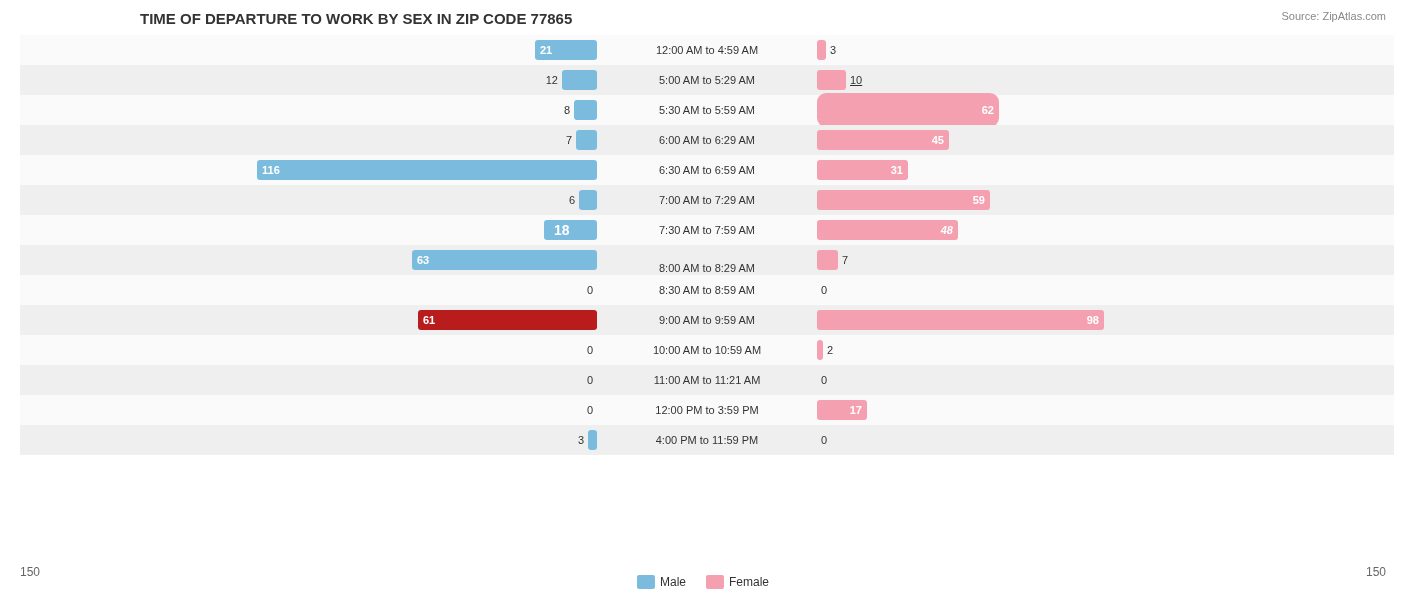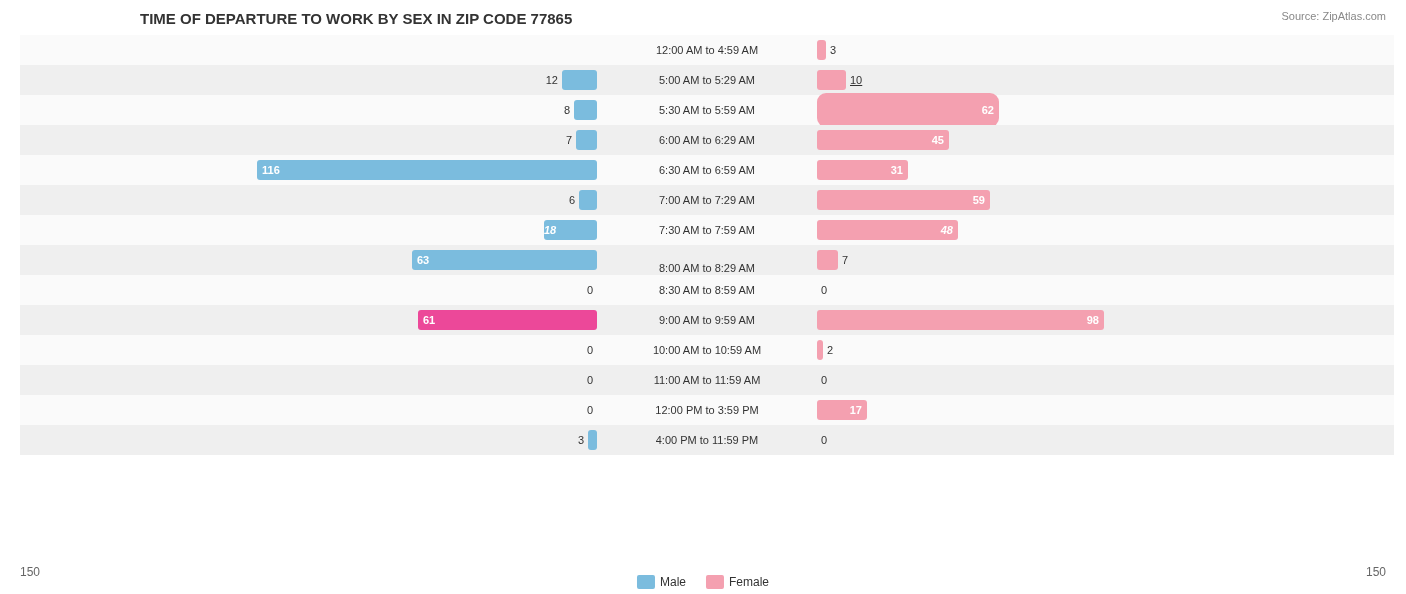--- a/index.html
+++ b/index.html
@@ -88,20 +88,28 @@
 </head>
 <body>
 
 <div class="chart-container">
   <div class="chart-title">TIME OF DEPARTURE TO WORK BY SEX IN ZIP CODE 77865</div>
   <div class="source">Source: ZipAtlas.com</div>
 
   <div class="rows-wrapper" id="rows-wrapper">
 
   <div class="single-row">
+    <div style="position:absolute; right:calc(50% + 110px); top:0; height:100%; display:flex; align-items:center; justify-content:flex-end; width:480px;">
+      <div style="position:relative; display:flex; align-items:center;">
+
+        <div style="width:62px; height:20px; background:#7bbcde; border-radius:3px; position:relative; display:flex; align-items:center;">
+          <span style="position:absolute; left:5px; font-size:11px; color:#fff; font-weight:bold;">21</span>
+        </div>
+      </div>
+    </div>
     <div style="position:absolute; left:50%; transform:translateX(-50%); width:220px; text-align:center; font-size:11px; color:#333; z-index:2;">12:00 AM to 4:59 AM</div>
     <div style="position:absolute; left:calc(50% + 110px); top:0; height:100%; display:flex; align-items:center; justify-content:flex-start; width:480px;">
       <div style="position:relative; display:flex; align-items:center;">
         <div style="width:9px; height:20px; background:#f4a0b0; border-radius:3px; position:relative; display:flex; align-items:center;">
           
         </div>
         <span style="position:absolute; left:calc(100% + 4px); font-size:11px; color:#333; white-space:nowrap;">3</span>
       </div>
     </div>
   </div>
@@ -198,21 +206,21 @@
         </div>
 
       </div>
     </div>
   </div>
       <div class="single-row">
     <div style="position:absolute; right:calc(50% + 110px); top:0; height:100%; display:flex; align-items:center; justify-content:flex-end; width:480px;">
       <div style="position:relative; display:flex; align-items:center;">
 
         <div style="width:53px; height:20px; background:#7bbcde; border-radius:3px; position:relative; display:flex; align-items:center;">
-          <span style="position:absolute; left:0; font-size:11px; color:#fff; font-weight:bold;font-style:italic;">18</span>
+          <span style="position:absolute; left:10px; font-size:14px; color:#fff; font-weight:bold;">18</span>
         </div>
       </div>
     </div>
     <div style="position:absolute; left:50%; transform:translateX(-50%); width:220px; text-align:center; font-size:11px; color:#333; z-index:2;">7:30 AM to 7:59 AM</div>
     <div style="position:absolute; left:calc(50% + 110px); top:0; height:100%; display:flex; align-items:center; justify-content:flex-start; width:480px;">
       <div style="position:relative; display:flex; align-items:flex-start;font-style:italic;">
         <div style="width:141px; height:20px; background:#f4a0b0; border-radius:3px; position:relative; display:flex; align-items:center;">
           <span style="position:absolute; right:5px; font-size:11px; color:#fff; font-weight:bold;">48</span>
         </div>
 
@@ -254,21 +262,21 @@
           
         </div>
         <span style="position:absolute; left:calc(100% + 4px); font-size:11px; color:#333; white-space:nowrap;">0</span>
       </div>
     </div>
   </div>
       <div class="single-row">
     <div style="position:absolute; right:calc(50% + 110px); top:0; height:100%; display:flex; align-items:center; justify-content:flex-end; width:480px;">
       <div style="position:relative; display:flex; align-items:center;">
 
-        <div style="width:179px; height:20px; background:#ec4899; border-radius:3px; position:relative; display:flex; align-items:center;text-decoration:underline;">
+        <div style="width:179px; height:20px; background:#b91c1c; border-radius:3px; position:relative; display:flex; align-items:center;text-decoration:underline;">
           <span style="position:absolute; left:5px; font-size:11px; color:#fff; font-weight:bold;">61</span>
         </div>
       </div>
     </div>
     <div style="position:absolute; left:50%; transform:translateX(-50%); width:220px; text-align:center; font-size:11px; color:#333; z-index:2;">9:00 AM to 9:59 AM</div>
     <div style="position:absolute; left:calc(50% + 110px); top:0; height:100%; display:flex; align-items:center; justify-content:flex-start; width:480px;">
       <div style="position:relative; display:flex; align-items:flex-end;">
         <div style="width:287px; height:20px; background:#f4a0b0; border-radius:3px; position:relative; display:flex; align-items:center;">
           <span style="position:absolute; right:5px; font-size:11px; color:#fff; font-weight:bold;">98</span>
         </div>
@@ -297,21 +305,21 @@
   </div>
       <div class="single-row">
     <div style="position:absolute; right:calc(50% + 110px); top:0; height:100%; display:flex; align-items:center; justify-content:flex-end; width:480px;">
       <div style="position:relative; display:flex; align-items:center;">
         <span style="position:absolute; right:calc(100% + 4px); font-size:11px; color:#333; white-space:nowrap;">0</span>
         <div style="width:0px; height:20px; background:#7bbcde; border-radius:3px; position:relative; display:flex; align-items:center;">
           
         </div>
       </div>
     </div>
-    <div style="position:absolute; left:50%; transform:translateX(-50%); width:220px; text-align:center; font-size:11px; color:#333; z-index:2;">11:00 AM to 11:59 AM</div>
+    <div style="position:absolute; left:50%; transform:translateX(-50%); width:220px; text-align:center; font-size:11px; color:#333; z-index:2;">11:00 AM to 11:21 AM</div>
     <div style="position:absolute; left:calc(50% + 110px); top:0; height:100%; display:flex; align-items:center; justify-content:flex-start; width:480px;">
       <div style="position:relative; display:flex; align-items:center;">
         <div style="width:0px; height:20px; background:#f4a0b0; border-radius:3px; position:relative; display:flex; align-items:center;">
           
         </div>
         <span style="position:absolute; left:calc(100% + 4px); font-size:11px; color:#333; white-space:nowrap;">0</span>
       </div>
     </div>
   </div>
       <div class="single-row">

